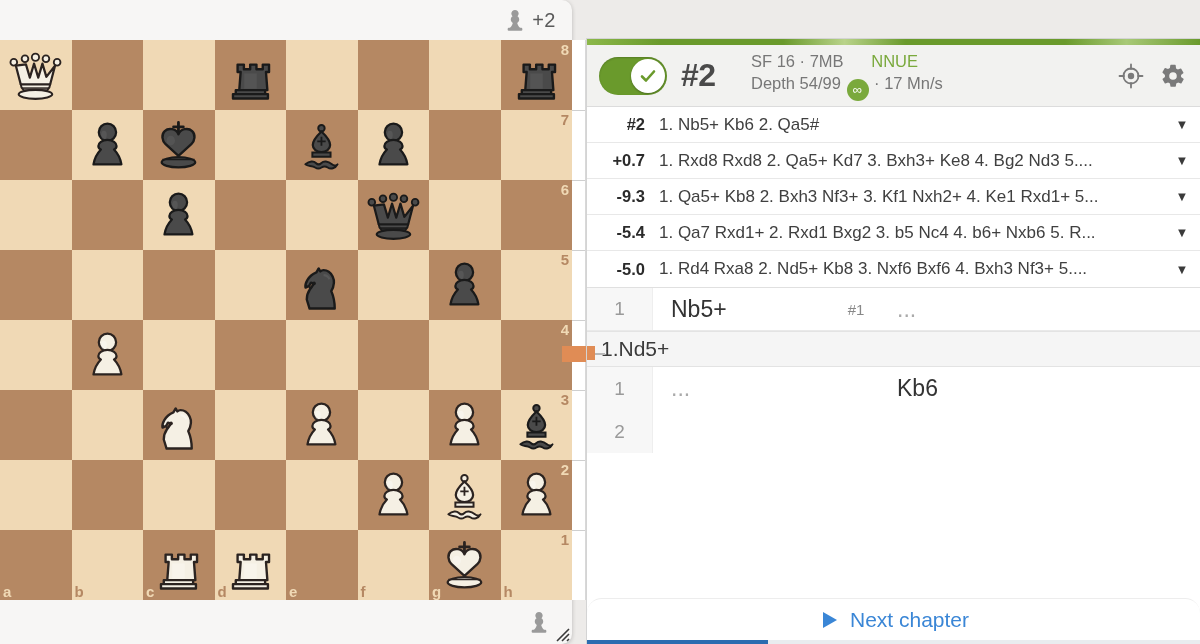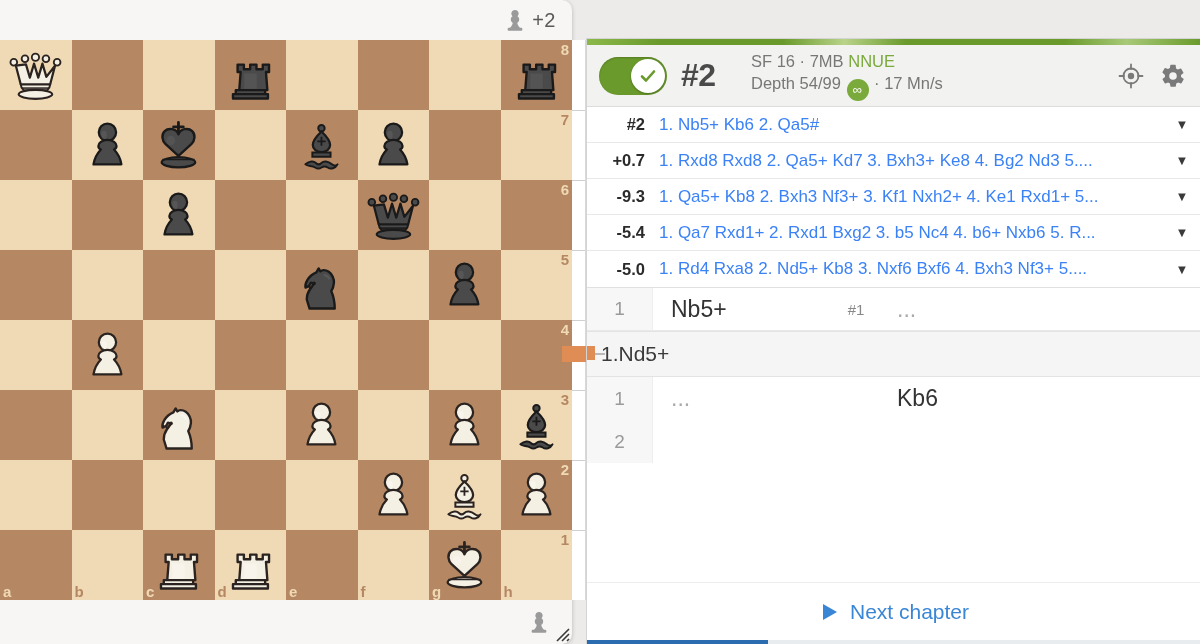--- a/index.html
+++ b/index.html
@@ -104,21 +104,21 @@
     width: 34px; height: 34px; border-radius: 50%;
     background: #ffffff; box-shadow: 0 1px 2px rgba(0,0,0,.3);
     display:flex; align-items:center; justify-content:center;
   }
   #engine-score {
     font-size: 32px; font-weight: bold; color: #4a4a4a;
     letter-spacing: -.5px; flex: none; min-width: 56px;
   }
   #engine-meta { flex: 1; line-height: 1.35; }
   .meta-row { font-size: 16.5px; color: #777; white-space: nowrap; }
-  .nnue-tag { color: #7aa93c; font-weight: normal; }
+  .nnue-tag { color: #7aa93c; font-weight: normal; margin-left: 23px; }
   .infinity-pill {
     display: inline-flex; align-items:center; justify-content:center;
     width: 22px; height: 22px; border-radius: 11px;
     background: #7aa93c; color: #fff; font-size: 13px;
     vertical-align: -5px; margin: 0 1px;
   }
   .head-icons { display: flex; align-items: center; gap: 16px; flex:none; }
   .head-icons svg { display:block; }
 
   
@@ -131,21 +131,21 @@
     overflow: hidden; white-space: nowrap;
   }
   .pv-row:last-child { border-bottom: none; }
   .pv-eval {
     font-weight: bold; color: #2b2b2b;
     width: 52px; flex: none; text-align: right; padding-right: 4px;
     font-size: 16.5px;
   }
   .pv-moves {
     flex: 1; overflow: hidden; text-overflow: clip;
-    padding-left: 10px; font-size: 17px; color: #3b82f6;
+    padding-left: 10px; font-size: 17px; color: #404040;
   }
   .pv-caret { flex:none; width: 20px; text-align:center; font-size: 13px; color:#3a3a3a; }
 
   
   #moves { flex: 1; position: relative; overflow: hidden; }
   .move-row { display: flex; align-items: center; height: 43px; }
   .move-row .num {
     width: 66px; flex: none; text-align: center;
     font-size: 19px; color: #9a9a9a;
     background: #f7f7f7; height: 100%;
@@ -159,36 +159,36 @@
   }
   .move-row .glyph { font-size: 15px; color: #888; width: 46px; flex:none; text-align:center; }
   .move-row .ellipsis { font-size: 23px; color: #aaa; }
   .move-row.bordered { border-bottom: 1px solid #e9e9e9; }
 
   .variation-row {
     position: relative;
     background: #f5f5f5;
     border-top: 1px solid #e3e3e3;
     border-bottom: 1px solid #e3e3e3;
-    height: 46px; display: flex; align-items: center;
+    height: 36px; display: flex; align-items: center;
     padding-left: 14px;
     font-size: 21px; color: #3a3a3a;
   }
   .variation-row .vmark {
     position:absolute; left:0; top: 14px;
     width: 8px; height: 14px; background: #e08c55;
   }
   .variation-row .vdash {
     position:absolute; left: 8px; top: 21px; width: 10px; height: 2px; background: #b9b9b9;
   }
 
   
   #panel-footer {
-    height: 58px; display: flex; align-items: center; justify-content: center;
-    gap: 10px; border-top: 1px solid #ededed;
+    height: 42px; display: flex; align-items: center; justify-content: center;
+    gap: 10px; border-top: 1px solid #ededed; border-radius: 15px;
   }
   #next-chapter-label { font-size: 21px; color: #3a86d6; }
   #bottom-progress {
     height: 4px; width: 100%; background: #e9ecef; position: relative;
   }
   #bottom-progress .fill { position:absolute; left:0; top:0; height:100%; width:29.5%; background:#2b6cb0; }
 </style>
 </head>
 <body>
 

